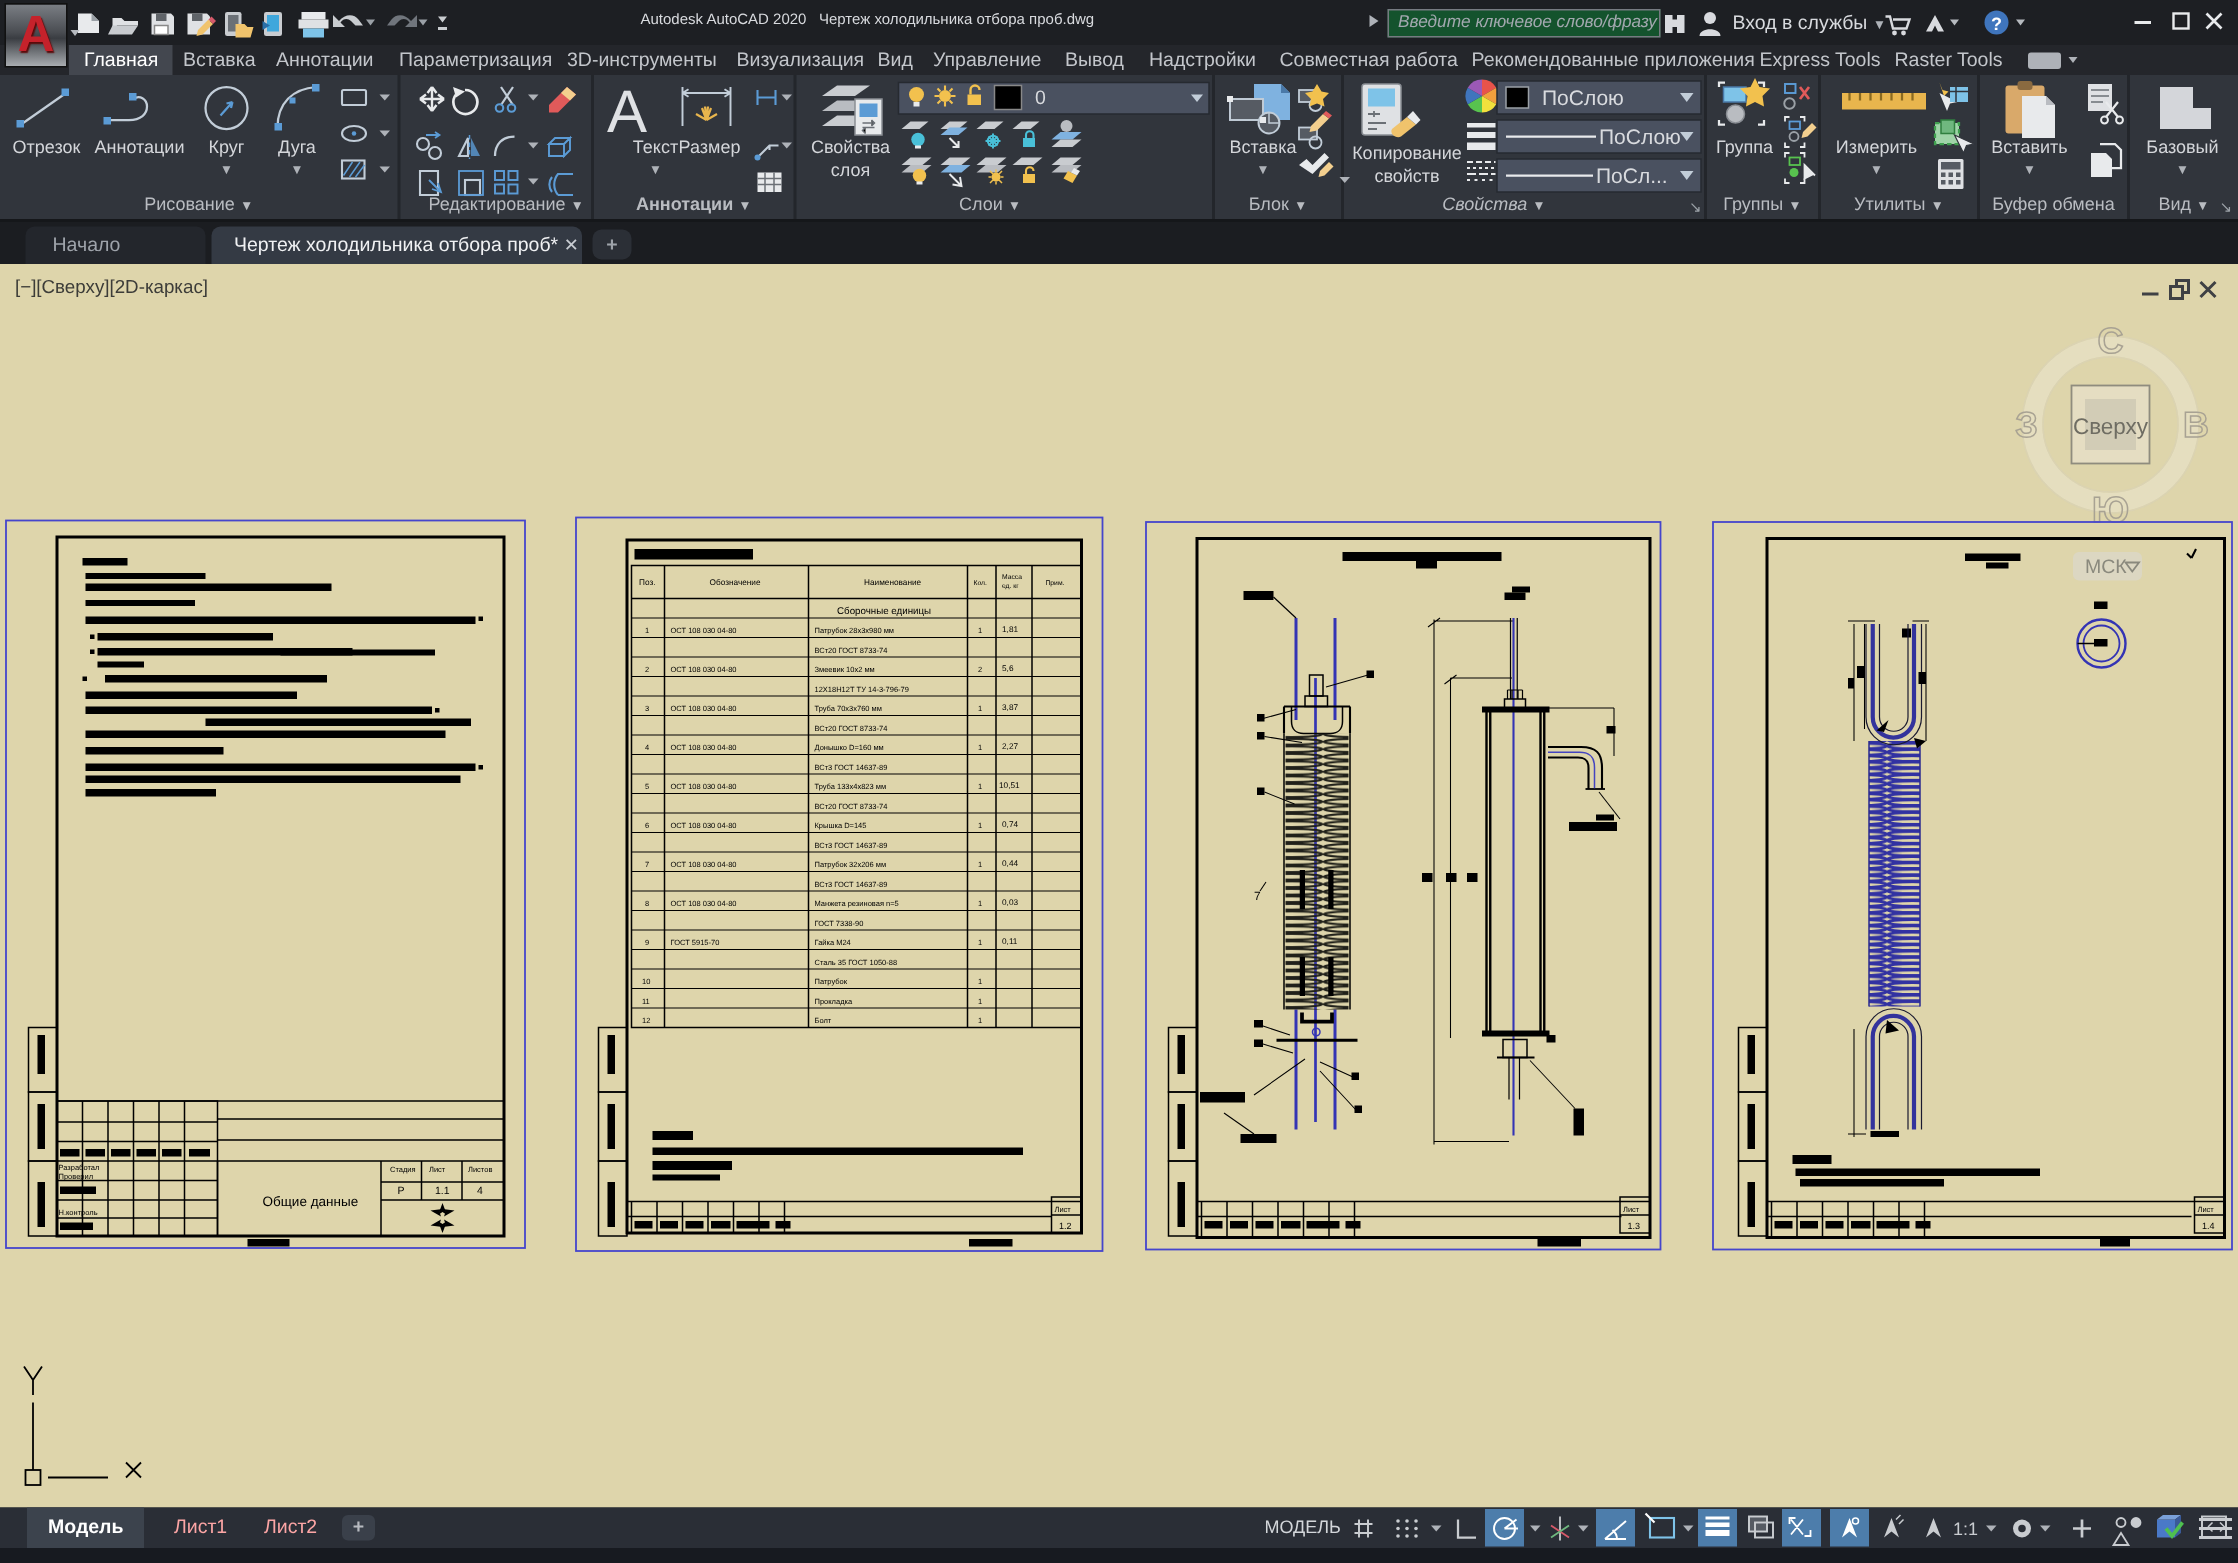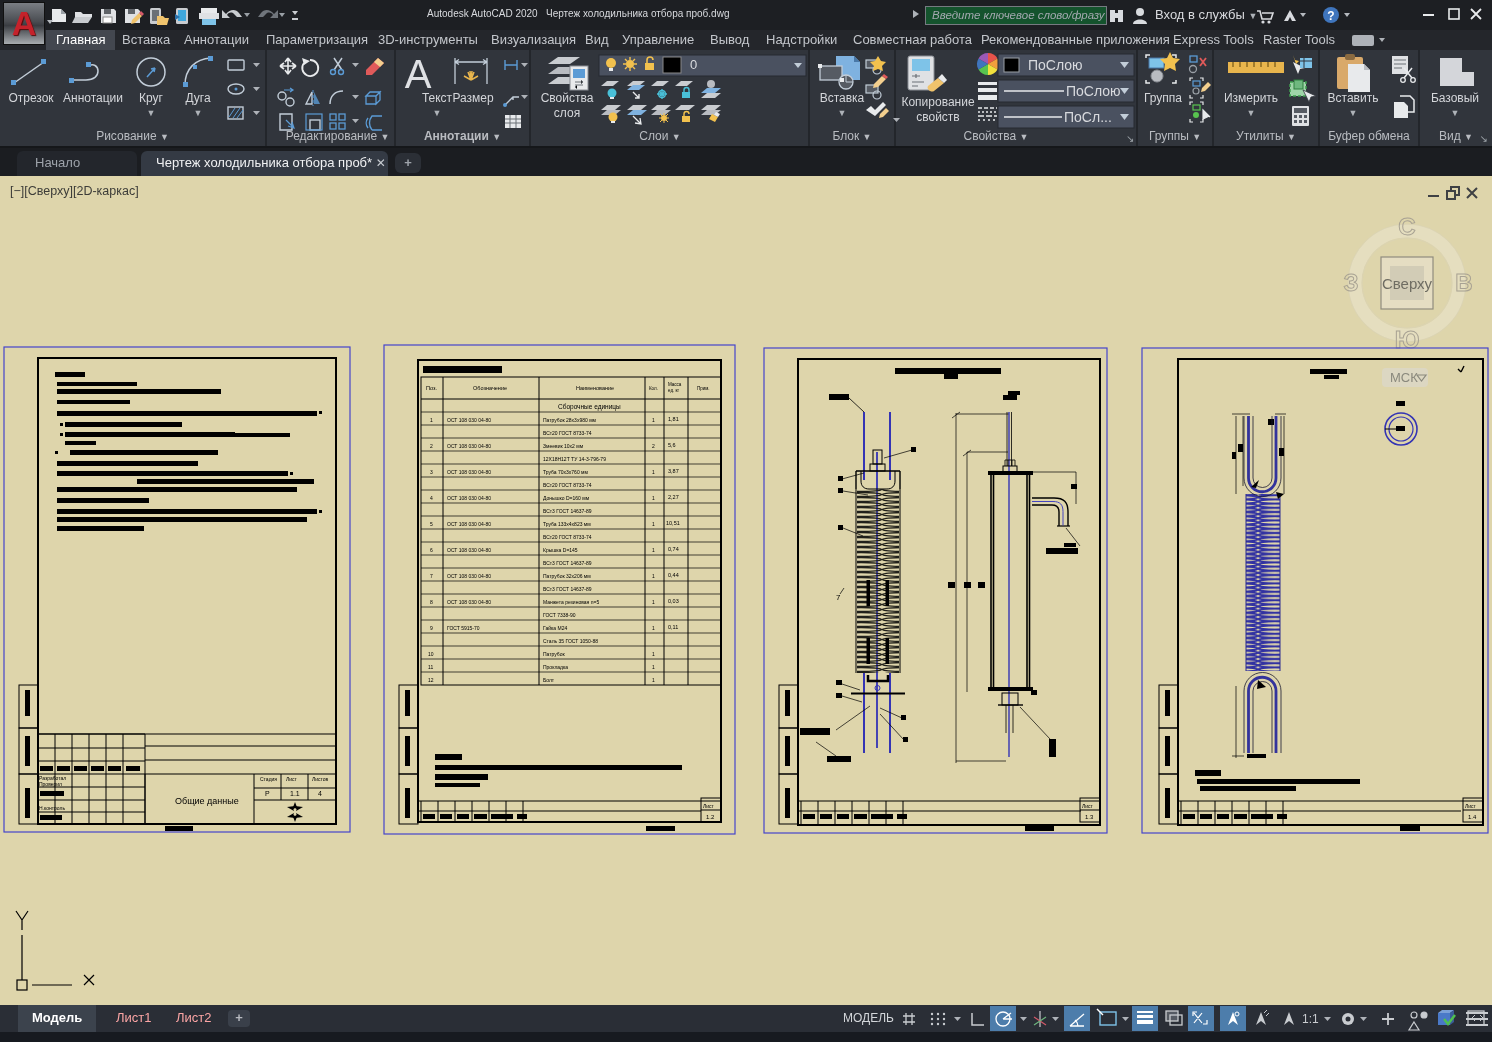--- a/index.html
+++ b/index.html
@@ -394,21 +394,21 @@
     <div class="abs btnlabel" style="left:898px;top:45px;width:80px;line-height:15px;">Копирование<br>свойств</div>
     <div class="abs btnlabel" style="left:1138px;top:41px;width:50px;">Группа</div>
     <div class="abs btnlabel" style="left:1218px;top:41px;width:66px;">Измерить<br><span style="font-size:9px;color:#aeb2b8">▼</span></div>
     <div class="abs btnlabel" style="left:1322px;top:41px;width:62px;">Вставить<br><span style="font-size:9px;color:#aeb2b8">▼</span></div>
     <div class="abs btnlabel" style="left:1424px;top:41px;width:62px;">Базовый<br><span style="font-size:9px;color:#aeb2b8">▼</span></div>
     <div class="plabel" style="left:0;width:265px;">Рисование <span style="font-size:9px">▼</span></div>
     <div class="plabel" style="left:267px;width:141px;">Редактирование <span style="font-size:9px">▼</span></div>
     <div class="plabel" style="left:396px;width:133px;font-weight:bold;">Аннотации <span style="font-size:9px">▼</span></div>
     <div class="plabel" style="left:531px;width:258px;">Слои <span style="font-size:9px">▼</span></div>
     <div class="plabel" style="left:810px;width:84px;">Блок <span style="font-size:9px">▼</span></div>
-    <div class="plabel" style="left:896px;width:200px;">Свойства <span style="font-size:9px">▼</span></div>
+    <div class="plabel" style="left:896px;width:200px;font-style:italic;">Свойства <span style="font-size:9px">▼</span></div>
     <div class="plabel" style="left:1138px;width:74px;">Группы <span style="font-size:9px">▼</span></div>
     <div class="plabel" style="left:1214px;width:104px;">Утилиты <span style="font-size:9px">▼</span></div>
     <div class="plabel" style="left:1320px;width:98px;">Буфер обмена</div>
     <div class="plabel" style="left:1420px;width:72px;">Вид <span style="font-size:9px">▼</span></div>
     <div class="abs" style="right:4px;bottom:2px;color:#9aa0a6;font-size:10px;">↘</div>
     <div class="abs" style="left:1126px;bottom:2px;color:#9aa0a6;font-size:10px;">↘</div>
   </div>
   <div id="filetabs" class="abs">
     <div class="ftab" style="left:17px;width:120px;background:#23262c;color:#9ea3aa;padding-left:18px;">Начало</div>
     <div class="ftab" style="left:141px;width:247px;background:#343a44;color:#f0f1f3;padding-left:15px;">Чертеж холодильника отбора проб* <span style="color:#c8ccd2;font-size:12px;">✕</span></div>

